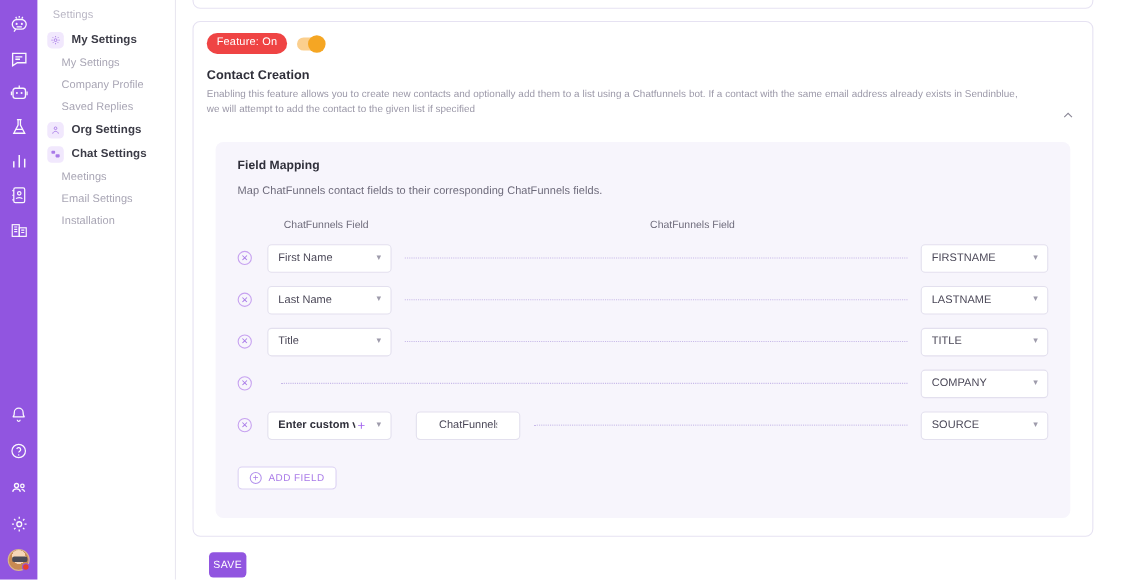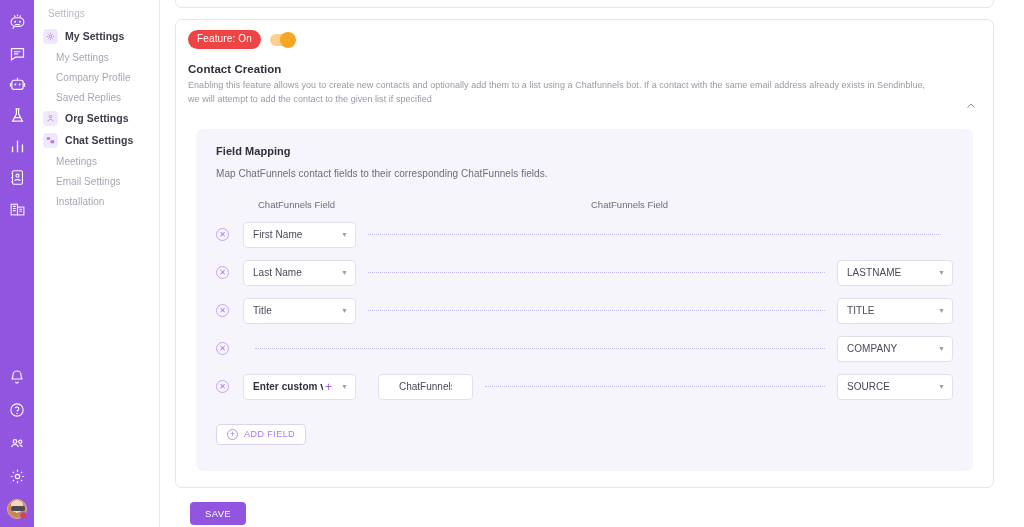--- a/index.html
+++ b/index.html
@@ -133,21 +133,21 @@
     display: inline-flex; align-items: center; gap: 6px;
     border: 1px solid #dcd2f3; border-radius: 4px; background: #fff;
     height: 21px; padding: 0 10px; cursor: pointer;
   }
   .addfield .plus-circle { width: 11px; height: 11px; border-radius: 50%; border: 1px solid #b493ec;
         color: #a97ae8; display: flex; align-items: center; justify-content: center; font-size: 9px; line-height: 1; }
   .addfield .lbl { font-size: 9px; color: #a97ae8; letter-spacing: .45px; }
 
   .save-btn {
     margin: 14px 0 0 15px;
-    width: 56px; height: 23px; border-radius: 4px; background: #9155e0;
+    width: 34px; height: 23px; border-radius: 4px; background: #9155e0;
     color: #fff; font-size: 9.5px; letter-spacing: .35px;
     display: flex; align-items: center; justify-content: center; cursor: pointer;
     border: none; font-family: inherit;
   }
 </style>
 </head>
 <body>
 
 <div class="app">
 
@@ -317,20 +317,24 @@
           
           <div class="row">
             <span class="row-x">
                 <span class="x-circle">✕</span>
               </span>
             <div class="sel sel-left">
               <span class="val">First Name</span>
               <span class="caret">▼</span>
             </div>
             <div class="dots"></div>
+            <div class="sel sel-right">
+              <span class="val">FIRSTNAME</span>
+              <span class="caret">▼</span>
+            </div>
           </div>
 
           
           <div class="row">
             <span class="row-x">
                 <span class="x-circle">✕</span>
               </span>
             <div class="sel sel-left">
               <span class="val">Last Name</span>
               <span class="caret">▼</span>

